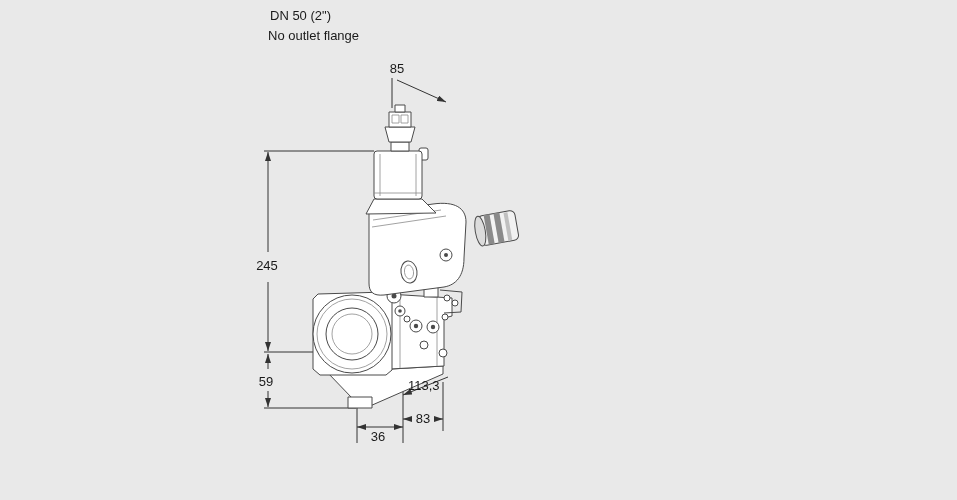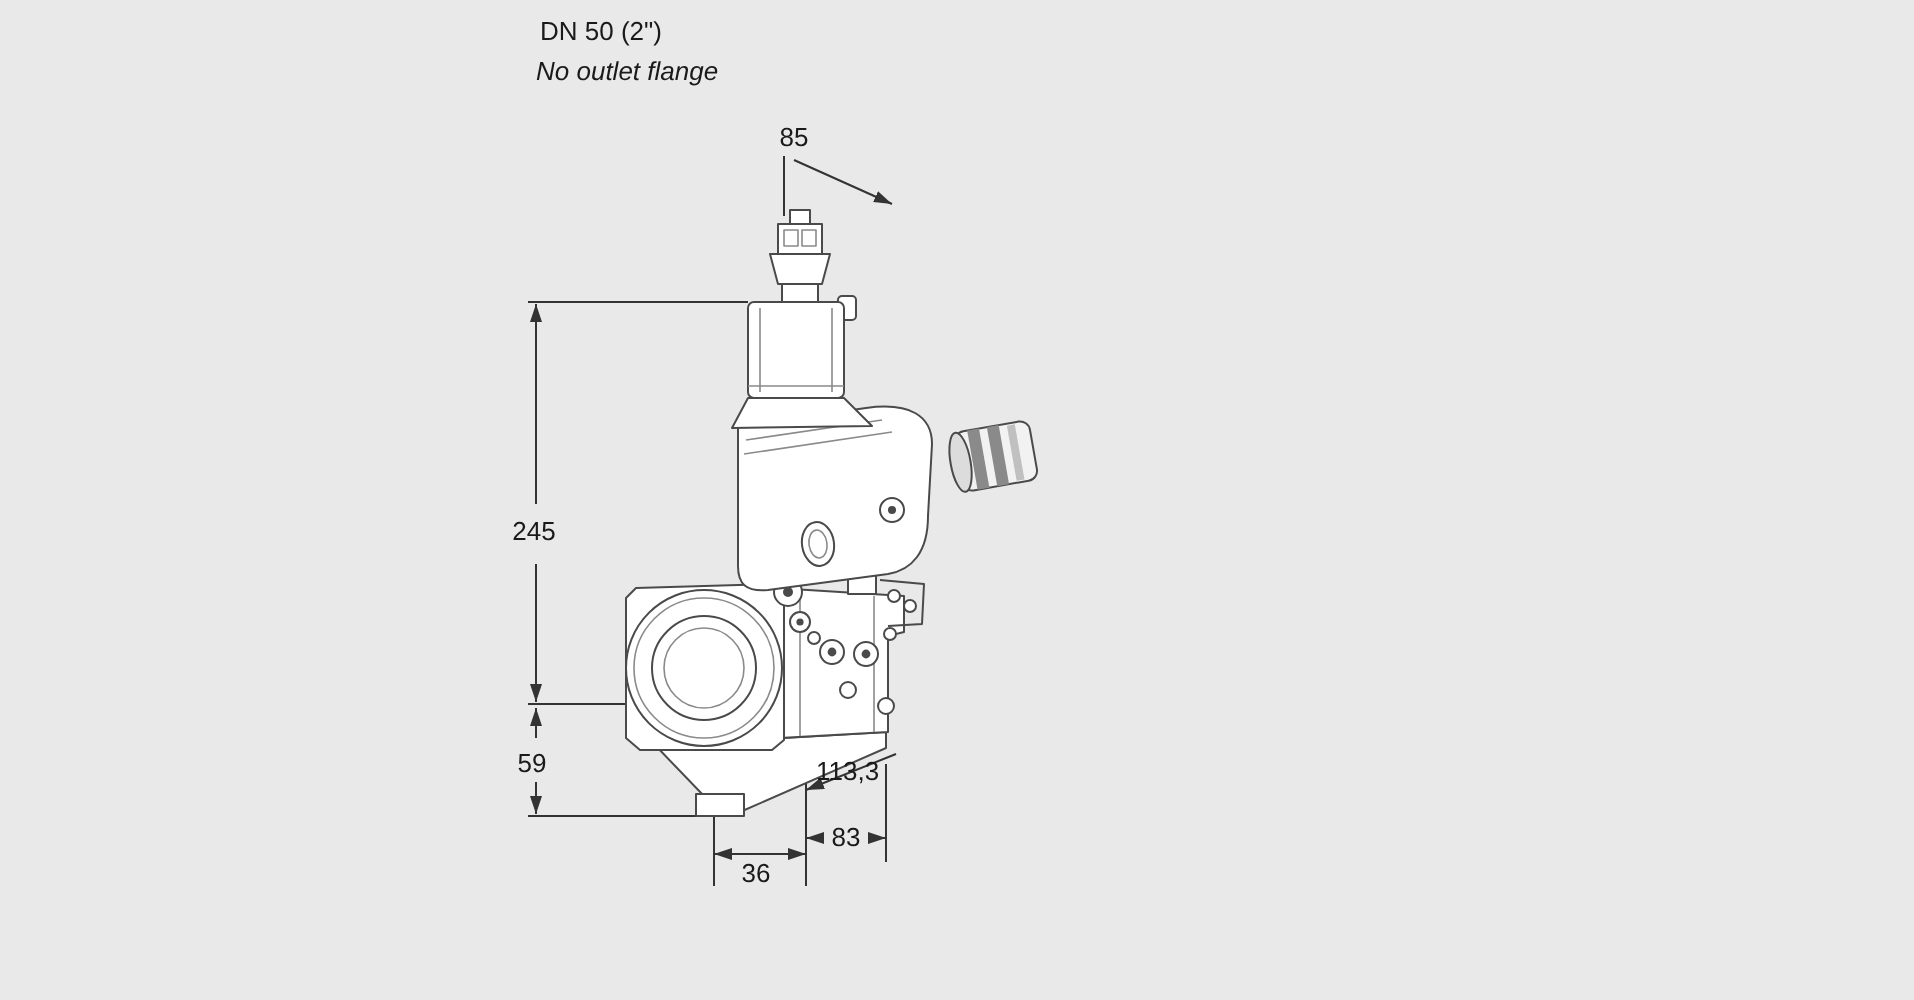--- a/index.html
+++ b/index.html
@@ -1,20 +1,20 @@
 <!DOCTYPE html>
 <html><head>
 <meta charset="utf-8">
 <style>
   html, body { margin: 0; padding: 0; }
   body { background: #e9e9e9; font-family: "Liberation Sans", sans-serif; }
   .canvas { position: relative; width: 957px; height: 500px; background: #e9e9e9; overflow: hidden; }
   .hdr { position: absolute; color: #1a1a1a; font-size: 13px; line-height: 20px; white-space: pre; }
   #hdr-title { left: 270px; top: 6px; }
-  #hdr-sub   { left: 268px; top: 26px; font-style: italic; }
+  #hdr-sub   { left: 268px; top: 26px; }
   svg.drawing { position: absolute; left: 0; top: 0; }
   .dim  { font-size: 13px; fill: #1a1a1a; font-family: "Liberation Sans", sans-serif; }
   .thin { stroke: #8a8a8a; stroke-width: 0.8; fill: none; }
   .dl   { stroke: #333333; stroke-width: 1; fill: none; }
 </style>
 </head>
 <body>
 
 <div class="canvas">
 

